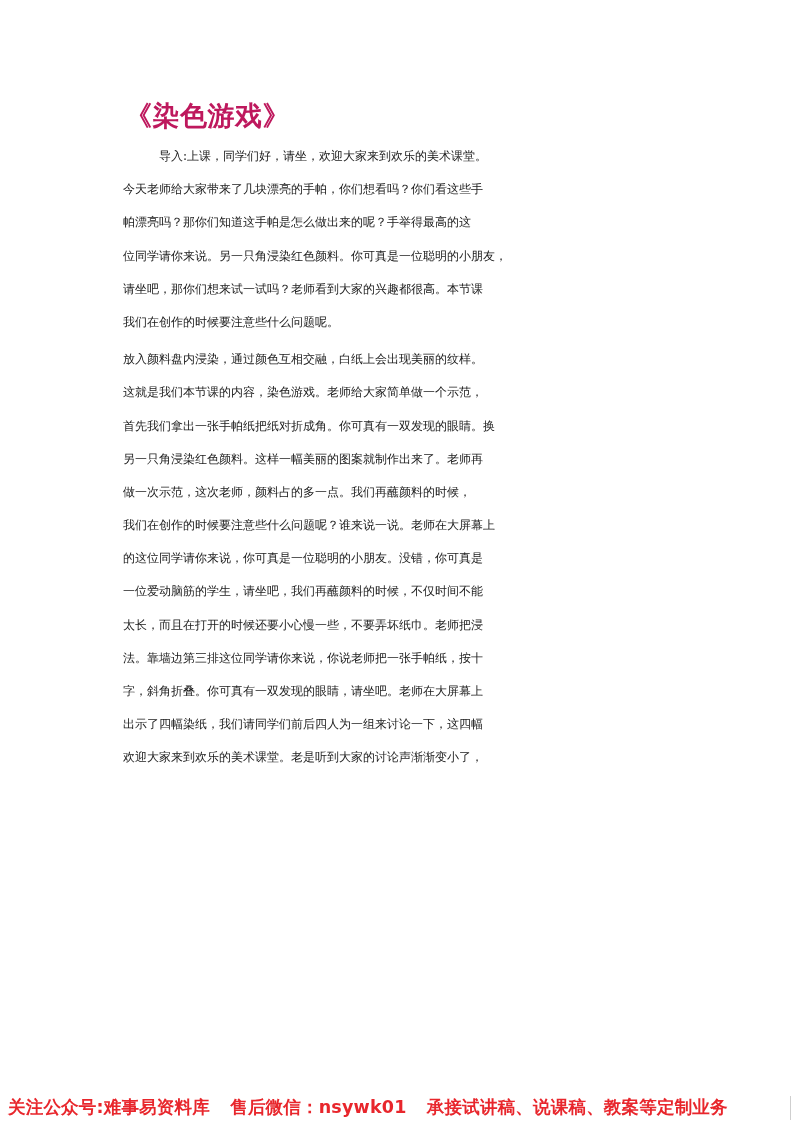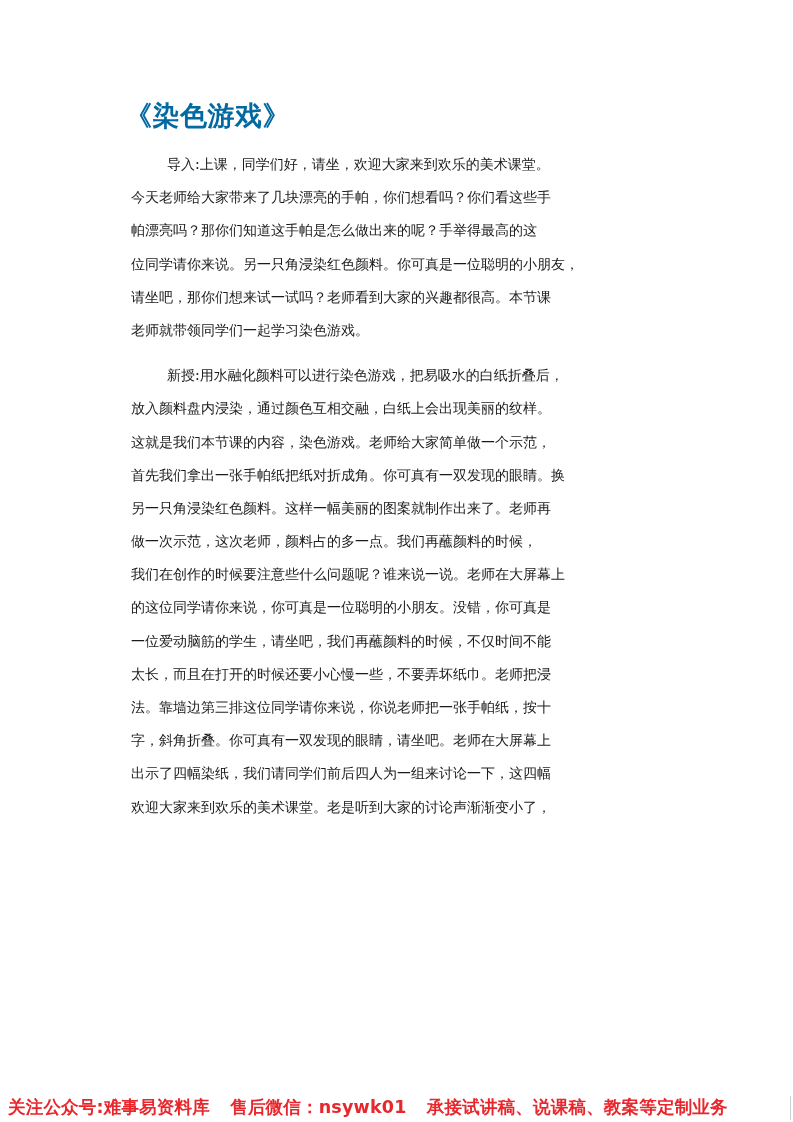--- a/index.html
+++ b/index.html
@@ -21,26 +21,26 @@
       top: 96px;
       width: 560px;
     }
     .doc-title {
       font-family: "DejaVu Sans", "Liberation Sans", sans-serif;
       font-weight: bold;
       font-size: 27px;
       line-height: 40px;
       height: 40px;
       margin: 0 0 0 6px;
-      color: #0369a1;
+      color: #be185d;
       letter-spacing: 0.5px;
     }
     .para {
-      margin: 12px;
-      font-size: 14px;
+      margin: 4px;
+      font-size: 12px;
       line-height: 33.2px;
       text-align: justify;
       text-align-last: left;
     }
     .para .line {
       display: block;
       white-space: nowrap;
       height: 33.2px;
     }
     .para .line.indent {
@@ -79,25 +79,24 @@
 
 <div class="page">
   <h1 class="doc-title">《染色游戏》</h1>
 
   <p class="para">
     <span class="line indent">导入:上课，同学们好，请坐，欢迎大家来到欢乐的美术课堂。</span>
     <span class="line">今天老师给大家带来了几块漂亮的手帕，你们想看吗？你们看这些手</span>
     <span class="line">帕漂亮吗？那你们知道这手帕是怎么做出来的呢？手举得最高的这</span>
     <span class="line">位同学请你来说。另一只角浸染红色颜料。你可真是一位聪明的小朋友，</span>
     <span class="line">请坐吧，那你们想来试一试吗？老师看到大家的兴趣都很高。本节课</span>
-    <span class="line">老师就带领同学们一起学习染色游戏。</span>
+    <span class="line">我们在创作的时候要注意些什么问题呢。</span>
   </p>
 
   <p class="para">
-    <span class="line indent">新授:用水融化颜料可以进行染色游戏，把易吸水的白纸折叠后，</span>
     <span class="line">放入颜料盘内浸染，通过颜色互相交融，白纸上会出现美丽的纹样。</span>
     <span class="line">这就是我们本节课的内容，染色游戏。老师给大家简单做一个示范，</span>
     <span class="line">首先我们拿出一张手帕纸把纸对折成角。你可真有一双发现的眼睛。换</span>
     <span class="line">另一只角浸染红色颜料。这样一幅美丽的图案就制作出来了。老师再</span>
     <span class="line">做一次示范，这次老师，颜料占的多一点。我们再蘸颜料的时候，</span>
     <span class="line">我们在创作的时候要注意些什么问题呢？谁来说一说。老师在大屏幕上</span>
     <span class="line">的这位同学请你来说，你可真是一位聪明的小朋友。没错，你可真是</span>
     <span class="line">一位爱动脑筋的学生，请坐吧，我们再蘸颜料的时候，不仅时间不能</span>
     <span class="line">太长，而且在打开的时候还要小心慢一些，不要弄坏纸巾。老师把浸</span>
     <span class="line">法。靠墙边第三排这位同学请你来说，你说老师把一张手帕纸，按十</span>

